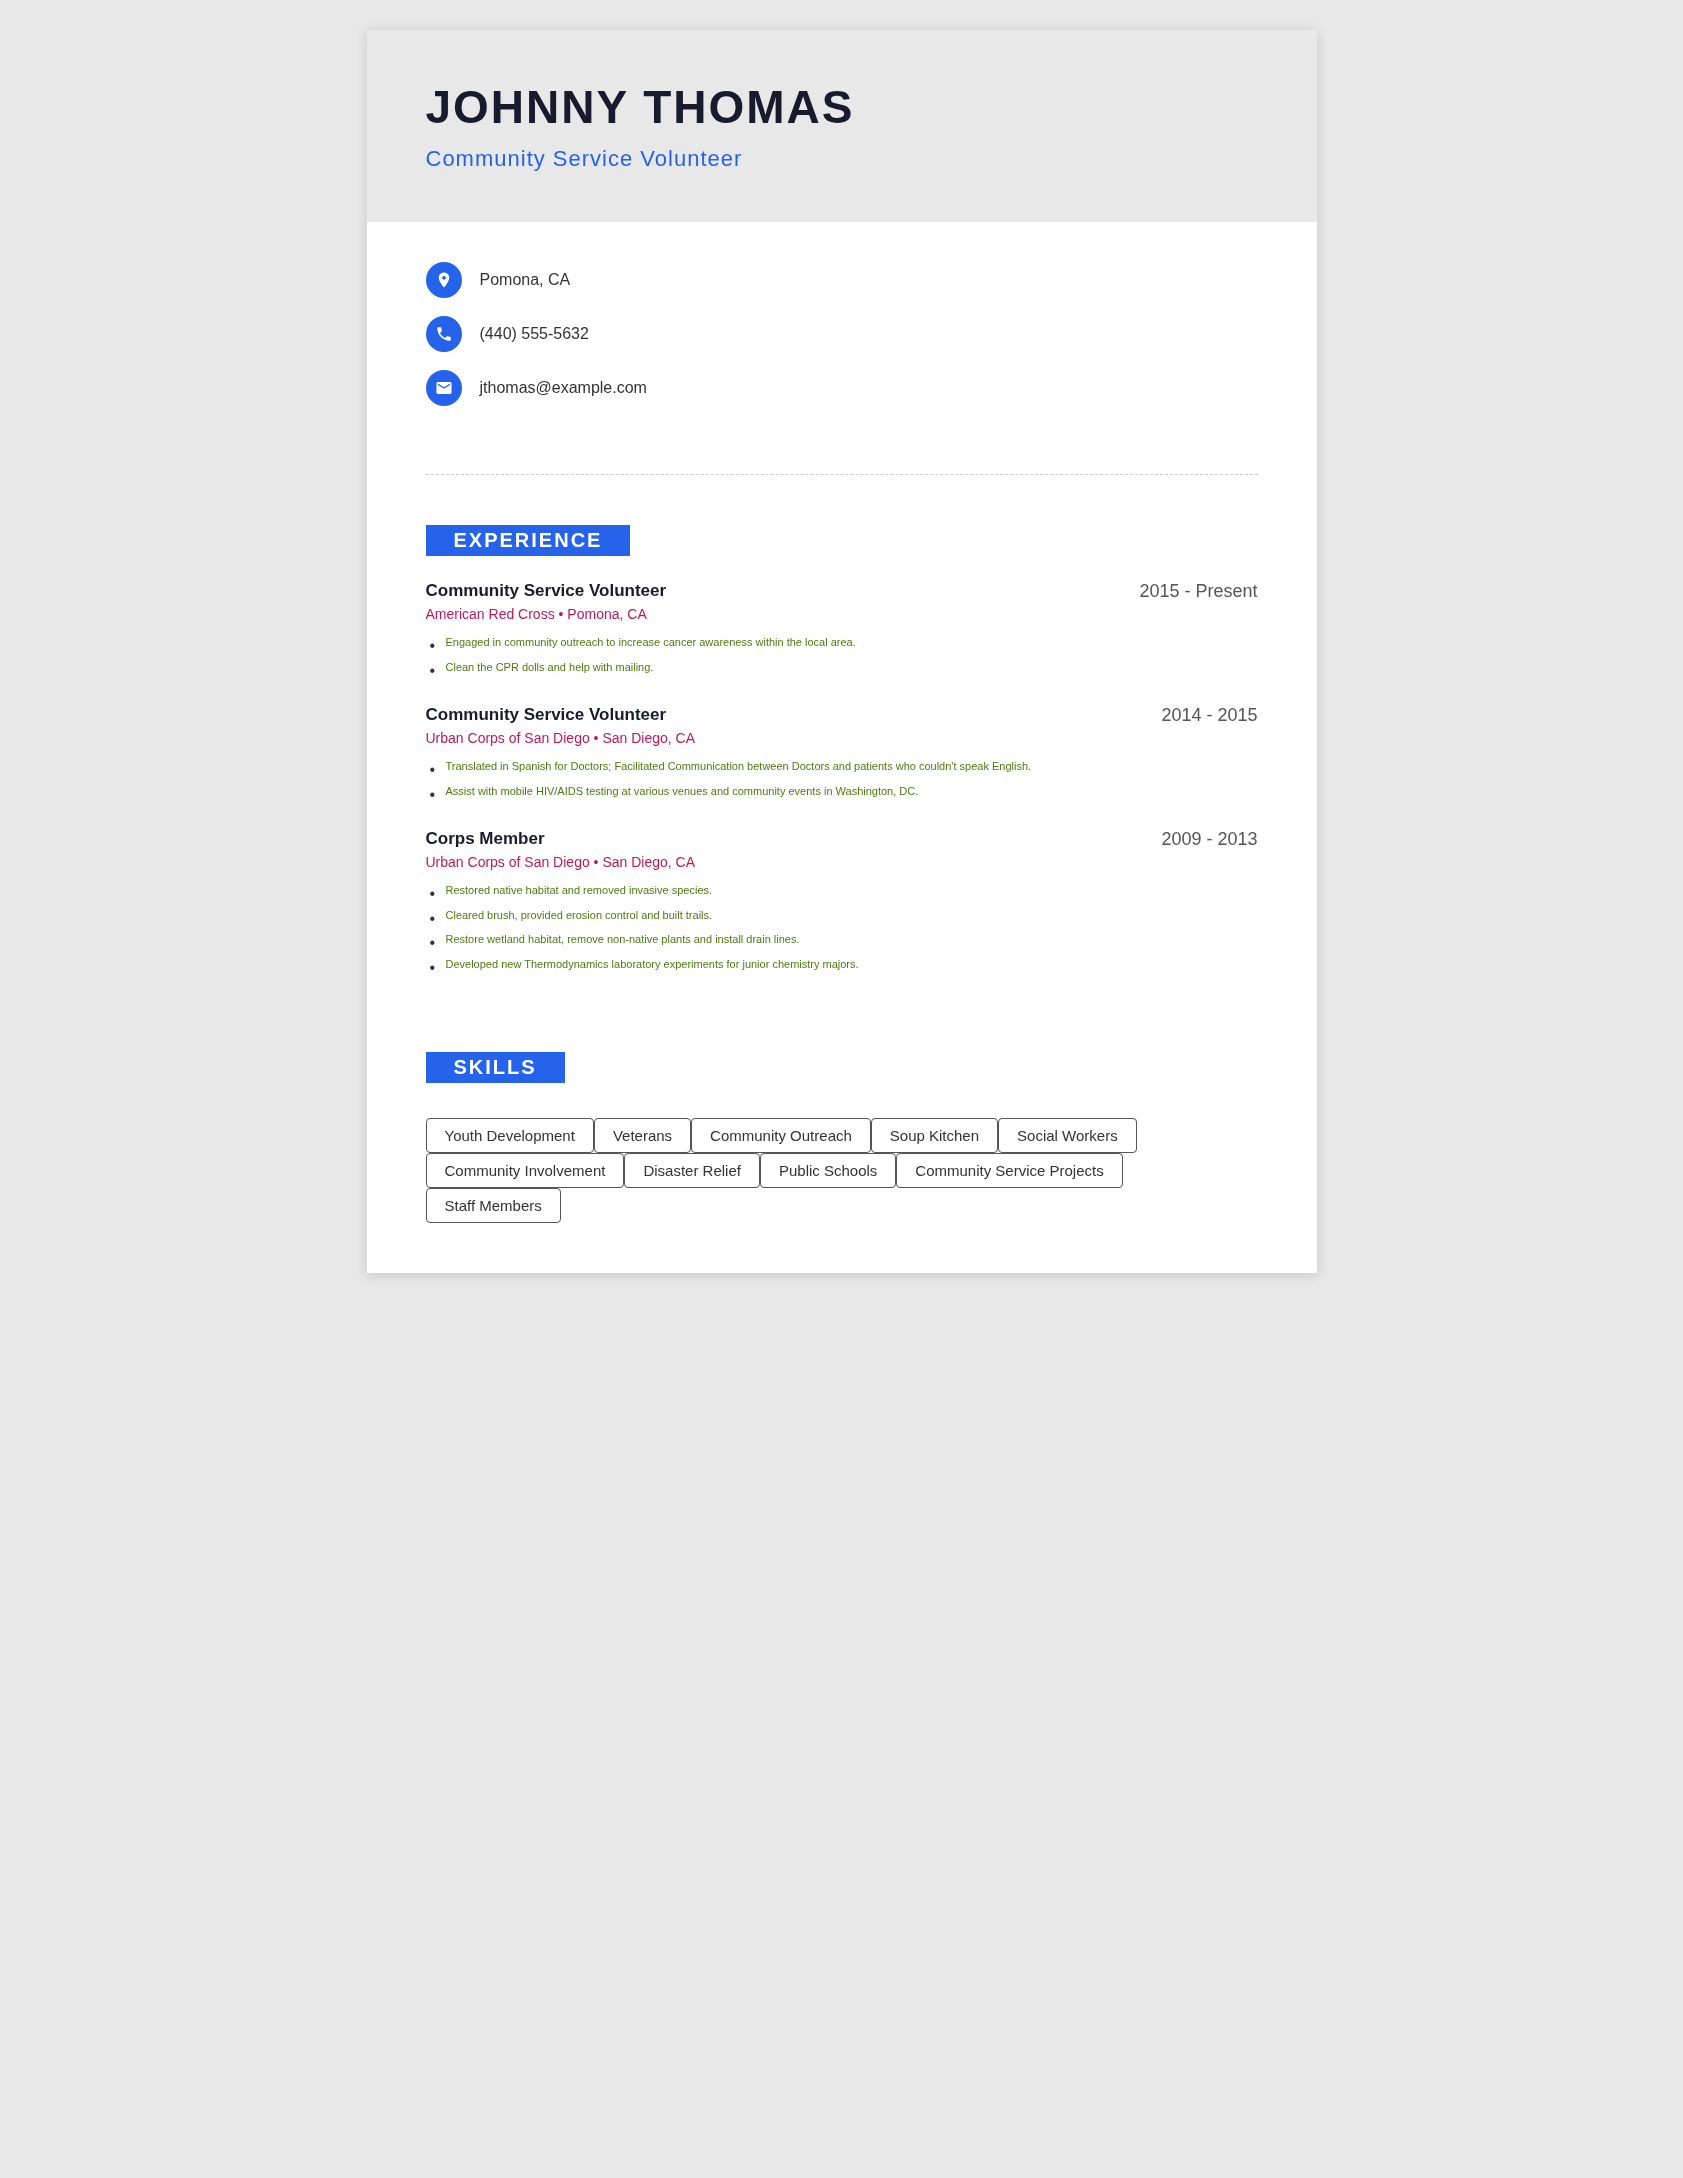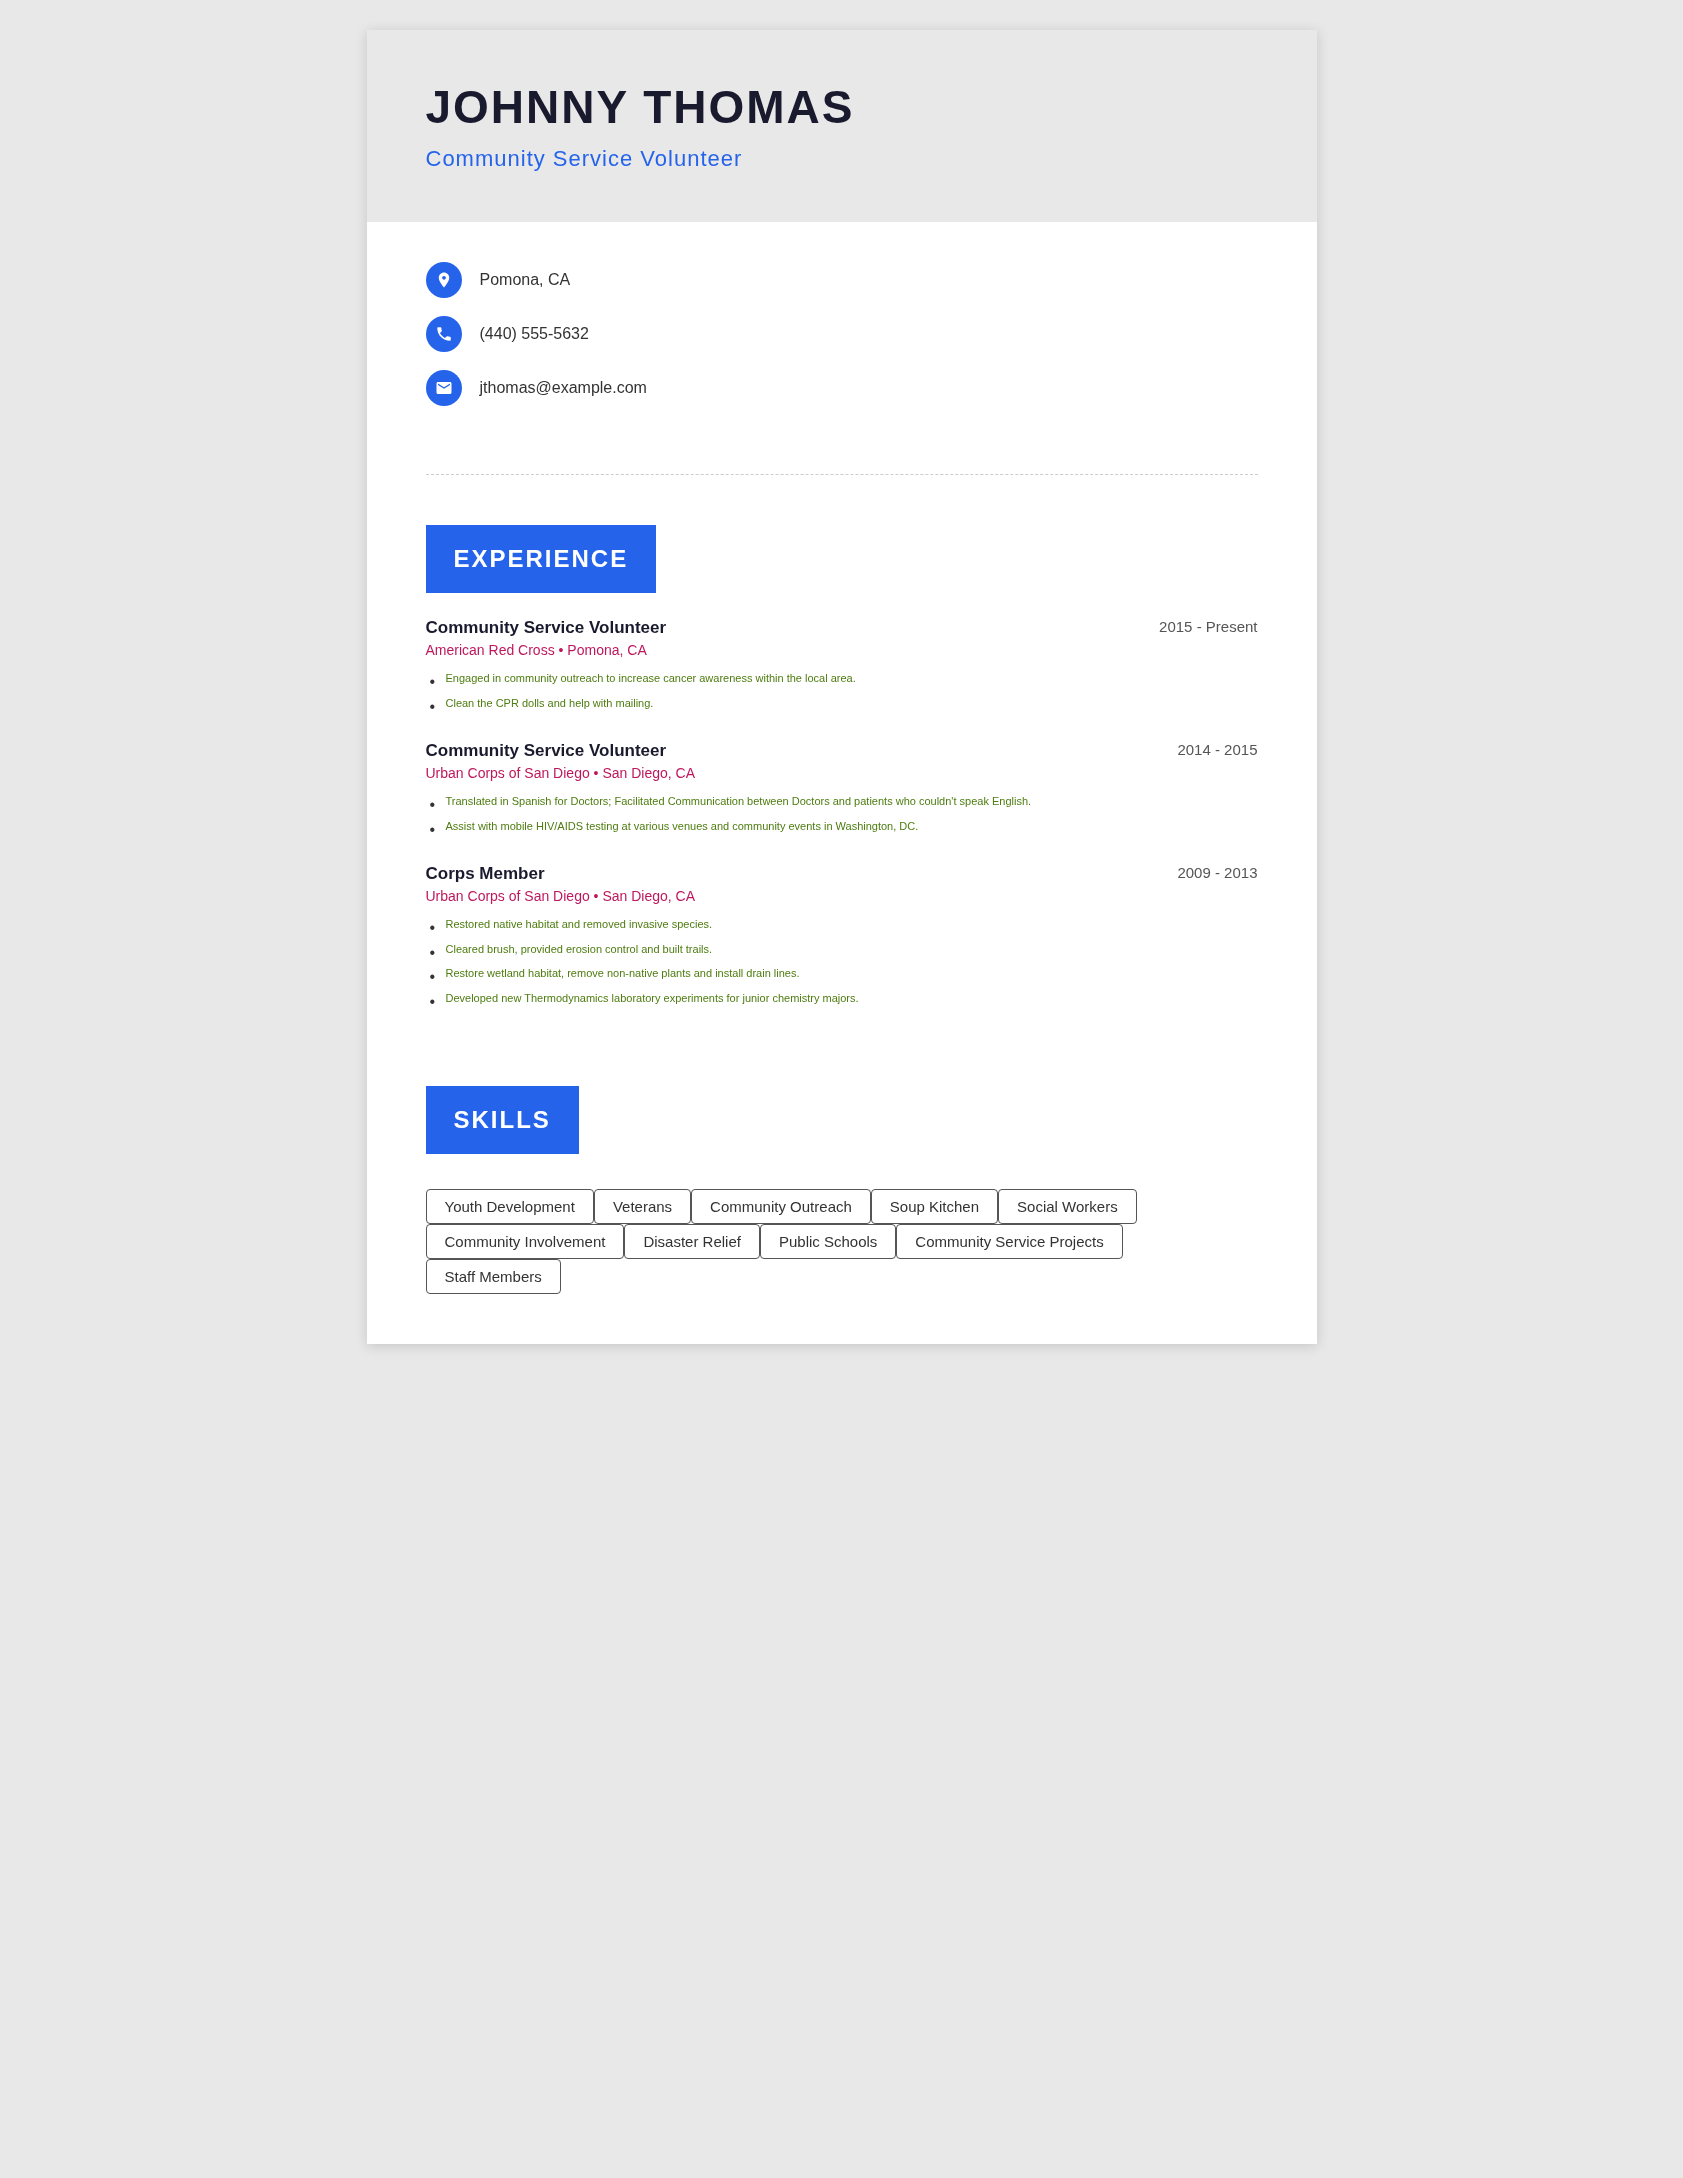--- a/index.html
+++ b/index.html
@@ -86,25 +86,25 @@
       border: none;
       border-top: 1.5px dashed #cccccc;
       margin: 20px 59px;
     }
 
     
     .section-header {
       display: inline-block;
       background: #2563eb;
       color: white;
-      font-size: 24px;
+      font-size: 20px;
       font-weight: 700;
       letter-spacing: 2px;
       text-transform: uppercase;
-      padding: 20px 28px;
+      padding: 4px 28px;
       margin: 30px 0 25px 59px;
     }
 
     
     .experience-section {
       padding: 0 59px 20px 59px;
     }
 
     .job-entry {
       margin-bottom: 30px;
@@ -117,21 +117,21 @@
       margin-bottom: 4px;
     }
 
     .job-title {
       font-size: 17px;
       font-weight: 700;
       color: #1a1a2e;
     }
 
     .job-dates {
-      font-size: 15px;
+      font-size: 18px;
       color: #555555;
       white-space: nowrap;
       margin-left: 20px;
     }
 
     .job-company {
       font-size: 14px;
       color: #be185d;
       margin-bottom: 12px;
     }

